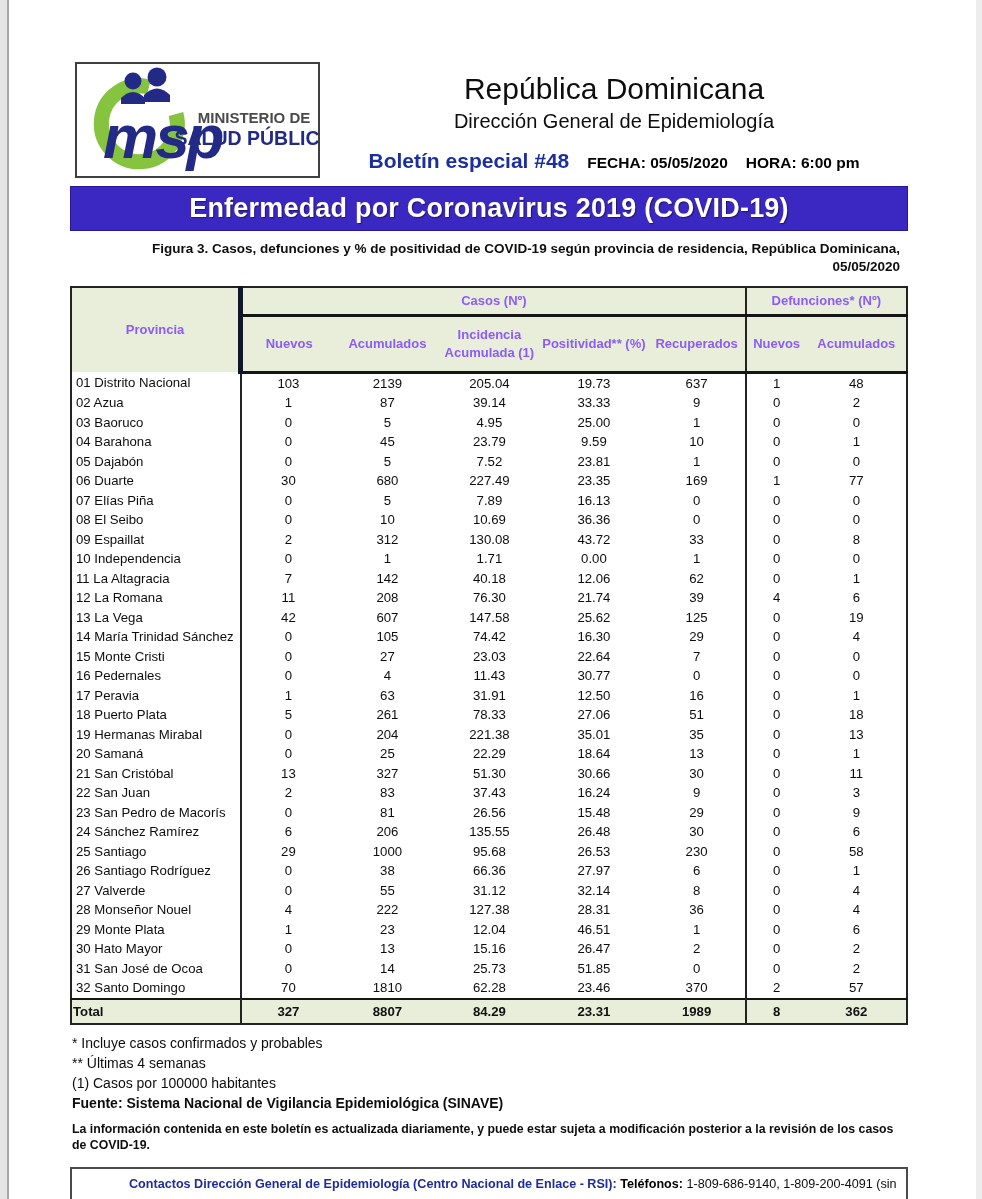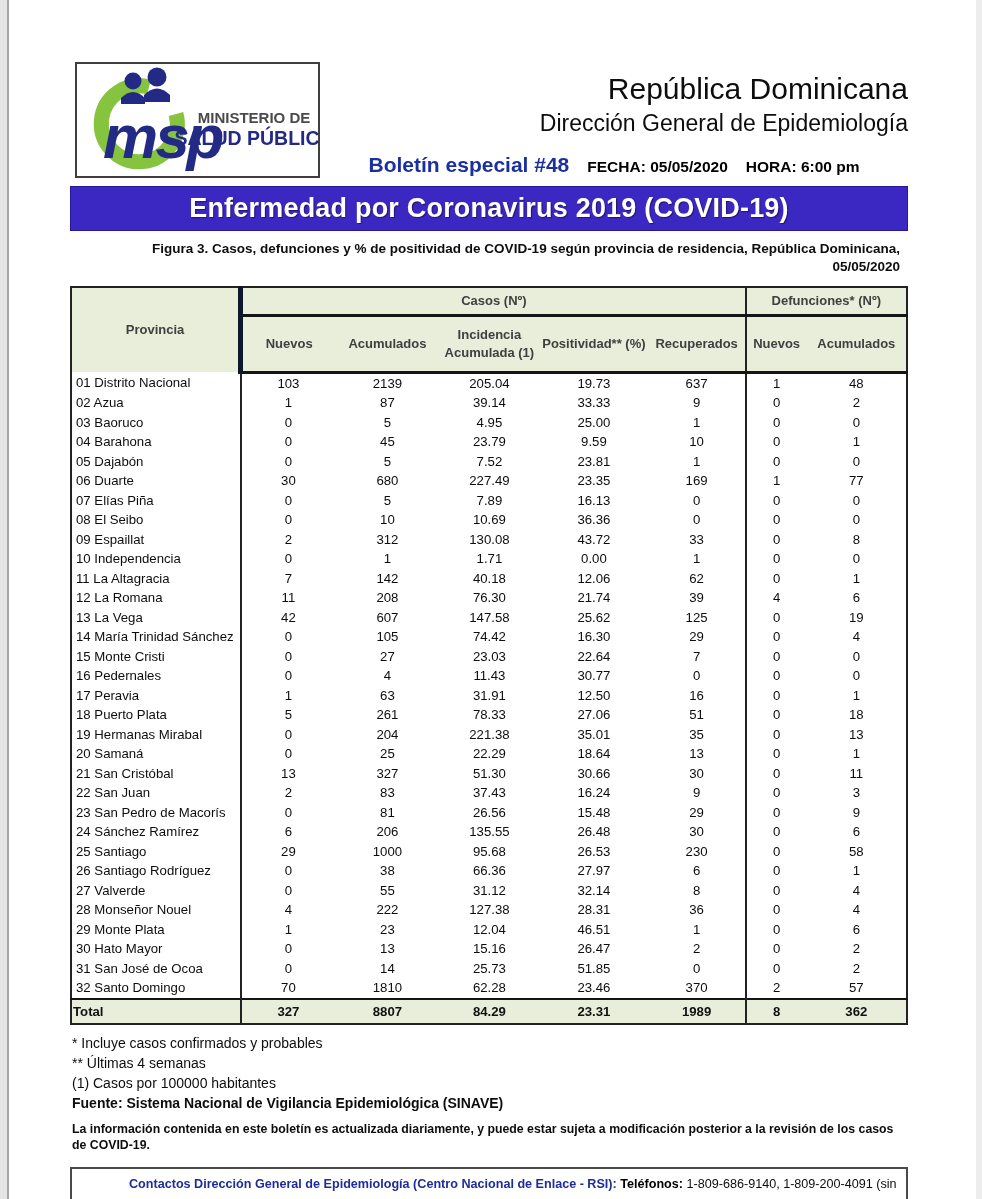--- a/index.html
+++ b/index.html
@@ -8,40 +8,40 @@
     font-family:"Liberation Sans", sans-serif;color:#111;
   }
   .edge-left{position:absolute;left:0;top:0;width:7px;height:1199px;background:#e4e4e4;border-right:2px solid #a6a6a6;}
   .edge-right{position:absolute;right:0;top:0;width:6px;height:1199px;background:#ededed;}
   .content{position:absolute;left:70px;top:55px;width:838px;}
 
   
   .header-row{display:flex;margin-top:7px;}
   .logo-box{width:241px;height:112px;border:2px solid #3f3f3f;background:#fff;flex:none;margin-left:5px;}
   .logo-box svg{display:block;}
-  .header-text{flex:1;text-align:right;padding-top:10px;}
+  .header-text{flex:1;text-align:center;padding-top:10px;}
   .country{font-size:30px;line-height:1.1;color:#0d0d0d;}
-  .department{font-size:23px;line-height:1.25;color:#0d0d0d;margin-top:4px;}
+  .department{font-size:20px;line-height:1.25;color:#0d0d0d;margin-top:4px;}
   .bulletin-row{margin-top:15px;display:flex;justify-content:center;align-items:baseline;gap:18px;}
   .bulletin{color:#1b2f9e;font-weight:700;font-size:21px;}
   .datetime{font-weight:700;font-size:15.5px;color:#000;}
 
   
   .banner{
     margin-top:8px;height:43px;line-height:43px;background:#3b27c1;border:1px solid #27179a;
     color:#fff;font-weight:700;font-size:27px;text-align:center;letter-spacing:0.2px;
     text-shadow:1px 1px 1px rgba(0,0,0,0.45);
   }
 
   
   .caption{margin-top:9px;padding:0 8px 0 12px;font-weight:700;font-size:13.5px;line-height:1.32;color:#0d0d0d;text-align:right;}
 
   
   table.cases{margin-top:10px;width:100%;border-collapse:collapse;table-layout:fixed;border:2px solid #222;}
-  table.cases th{background:#e9eedb;font-weight:700;font-size:13px;color:#404040;padding:0 2px;margin-top:8px;}
+  table.cases th{background:#e9eedb;font-weight:700;font-size:13px;color:#8b5cf6;padding:0 2px;margin-top:8px;}
   th.prov-h{border-right:5px solid #0f172a;vertical-align:middle;}
   th.group-h{height:26px;border-bottom:3px solid #151515;vertical-align:middle;}
   th.group-def{border-left:2px solid #222;}
   tr.sub th{height:54px;vertical-align:middle;border-bottom:3px solid #151515;line-height:1.35;}
   tr.sub th.def-first{border-left:2px solid #222;}
   tbody td{font-size:13.2px;height:19.5px;line-height:19.5px;padding:0 2px;text-align:center;color:#0d0d0d;white-space:nowrap;overflow:hidden;}
   tbody td.prov{text-align:left;padding-left:4px;border-right:2px solid #222;}
   tbody td.def-first{border-left:2px solid #222;}
   tfoot td{background:#e9eedb;font-weight:700;font-size:13.2px;height:21px;line-height:21px;border-top:2px solid #151515;text-align:center;}
   tfoot td.prov{text-align:left;border-right:2px solid #222;}

